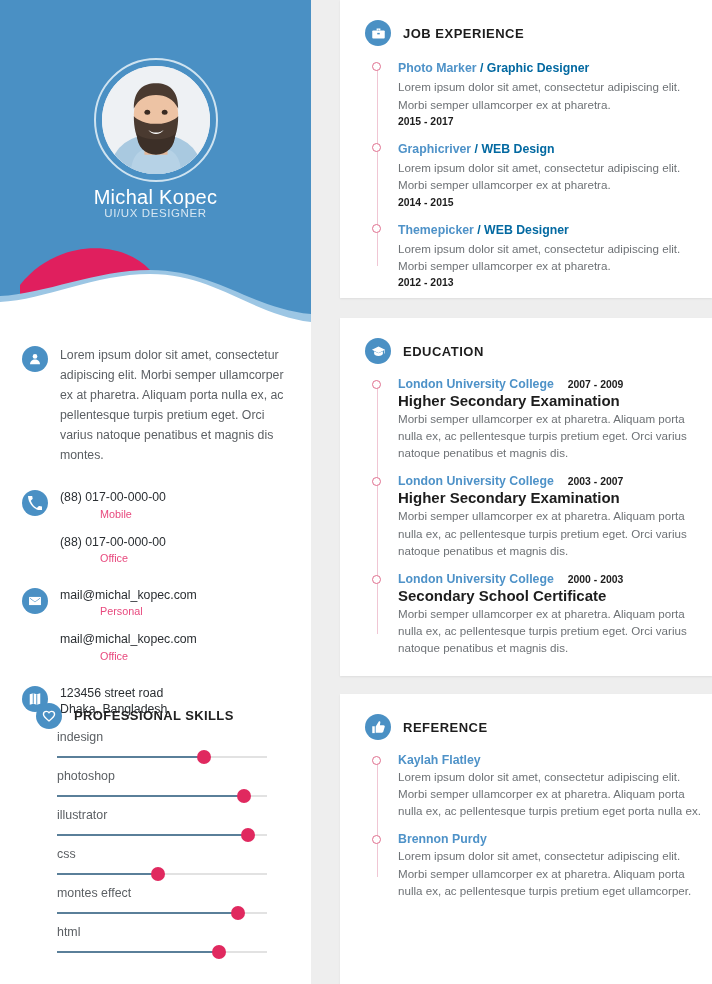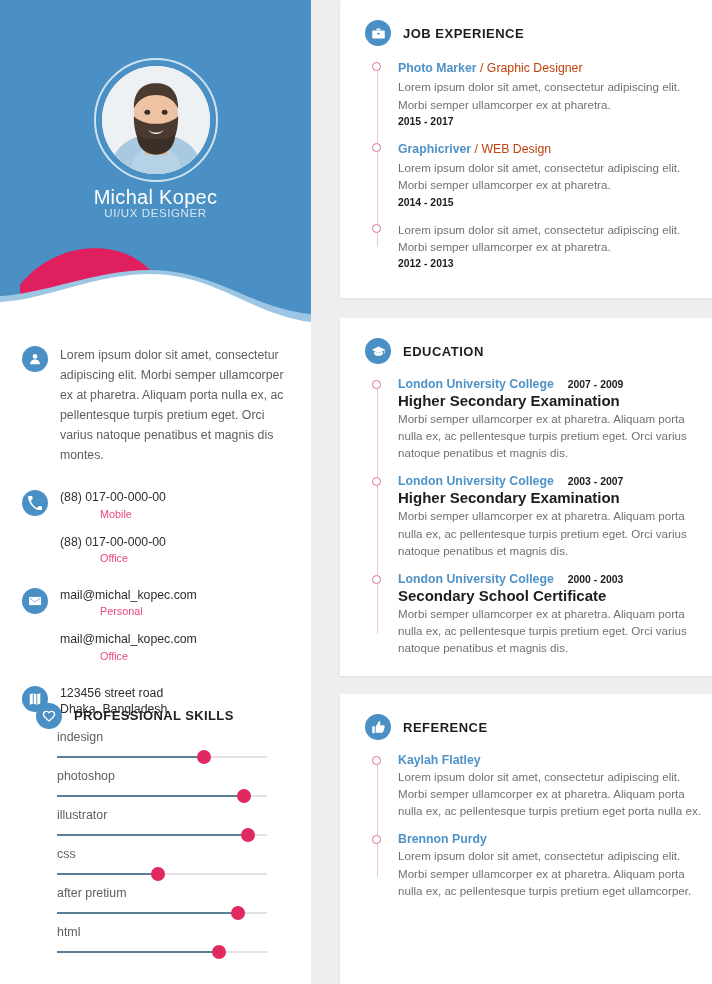--- a/index.html
+++ b/index.html
@@ -127,21 +127,21 @@
   .tl-line {
     position: absolute; left: 37px; top: 8px; bottom: 22px; width: 1px; background: #f0c6d4;
   }
   .tl-item { position: relative; padding-left: 22px; margin-bottom: 13px; padding-right: 10px; }
   .tl-dot {
     position: absolute; left: -4.5px; top: 3px; width: 9px; height: 9px;
     border: 1.3px solid #e0708f; border-radius: 50%; background: #ffffff;
   }
   .tl-head { font-size: 12.3px; font-weight: bold; color: #1d1d1d; line-height: 1.5; }
   .tl-org { color: #4e92c8; font-weight: bold; }
-  .tl-slash { color: #c2410c; font-weight: normal; }
+  .tl-slash { color: #0369a1; font-weight: bold; }
   .tl-desc { font-size: 11.6px; color: #6e7276; line-height: 1.48; margin-top: 1px; }
   .tl-date { font-size: 10.4px; font-weight: bold; color: #1d1d1d; margin-top: 3px; }
 
   .edu-row { display: flex; align-items: baseline; }
   .edu-org { font-size: 12.3px; font-weight: bold; color: #4e92c8; }
   .edu-date { font-size: 10.4px; font-weight: bold; color: #1d1d1d; margin-left: 14px; }
   .edu-deg { font-size: 15px; font-weight: bold; color: #1d1d1d; margin-top: 1px; }
   .ref-name { font-size: 12.3px; font-weight: bold; color: #4e92c8; }
 </style>
 </head>
@@ -286,21 +286,21 @@
         </div>
         <div class="skill">
           <div class="skill-name">css</div>
           <div class="skill-track">
             <div class="skill-line-bg"></div>
             <div class="skill-line-fill" style="width:48%"></div>
             <div class="skill-knob" style="left:48%"></div>
           </div>
         </div>
         <div class="skill">
-          <div class="skill-name">after pretium</div>
+          <div class="skill-name">montes effect</div>
           <div class="skill-track">
             <div class="skill-line-bg"></div>
             <div class="skill-line-fill" style="width:86%"></div>
             <div class="skill-knob" style="left:86%"></div>
           </div>
         </div>
         <div class="skill">
           <div class="skill-name">html</div>
           <div class="skill-track">
             <div class="skill-line-bg"></div>
@@ -334,20 +334,21 @@
               <div class="tl-date">2015 - 2017</div>
             </div>
             <div class="tl-item">
               <span class="tl-dot"></span>
               <div class="tl-head"><span class="tl-org">Graphicriver</span><span class="tl-slash"> / WEB Design</span></div>
               <div class="tl-desc">Lorem ipsum dolor sit amet, consectetur adipiscing elit. Morbi semper ullamcorper ex at pharetra.</div>
               <div class="tl-date">2014 - 2015</div>
             </div>
             <div class="tl-item">
               <span class="tl-dot"></span>
+              <div class="tl-head"><span class="tl-org">Themepicker</span><span class="tl-slash"> / WEB Designer</span></div>
               <div class="tl-desc">Lorem ipsum dolor sit amet, consectetur adipiscing elit. Morbi semper ullamcorper ex at pharetra.</div>
               <div class="tl-date">2012 - 2013</div>
             </div>
           </div>
       </div>
     </div>
 
     <div class="card edu">
       <div class="sec-head">
         <div class="sec-icon">

